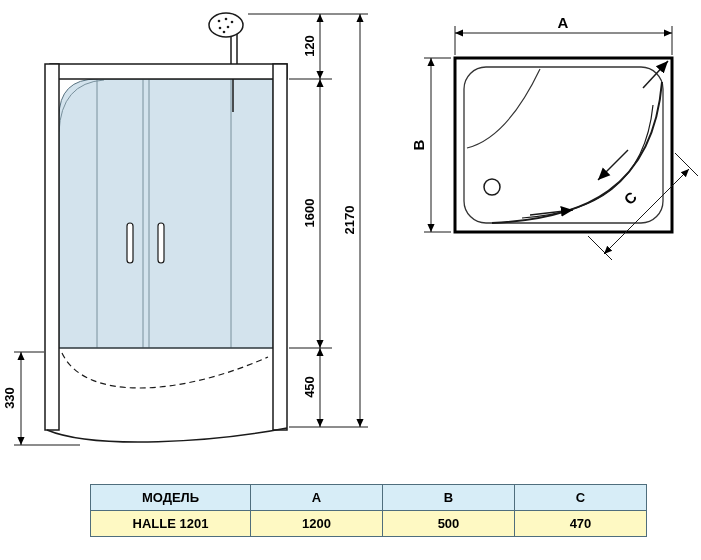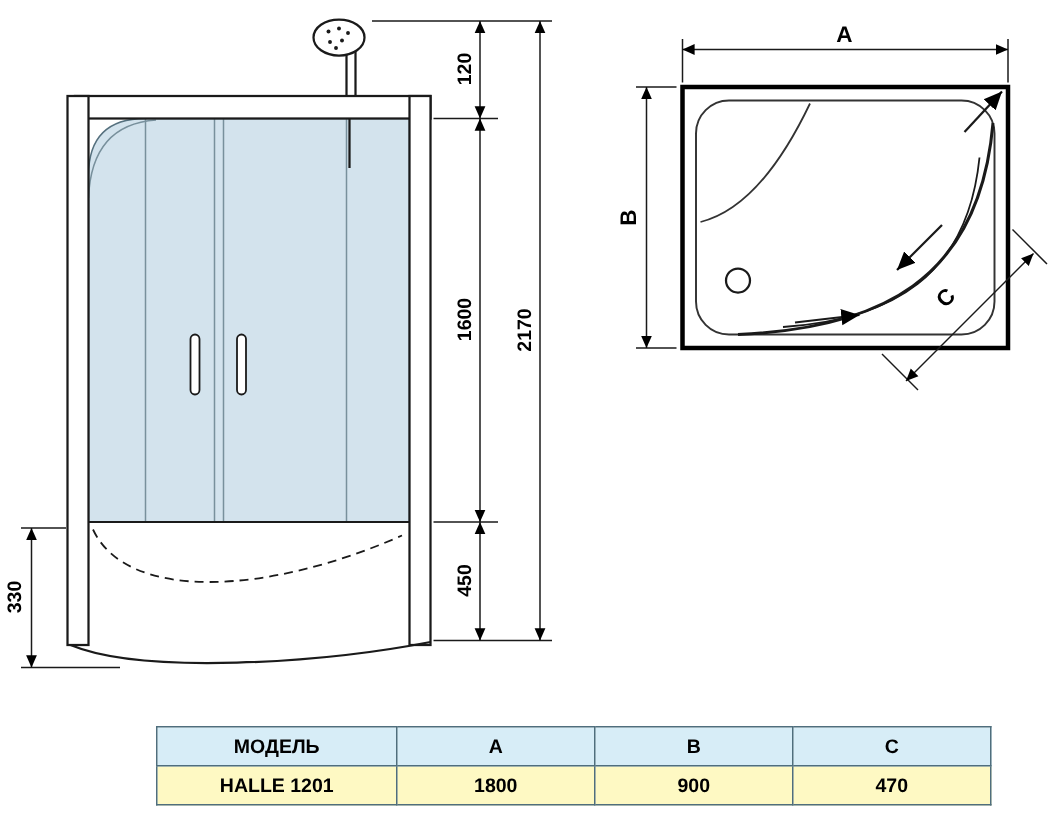--- a/index.html
+++ b/index.html
@@ -14,21 +14,21 @@
   .dim{
     font:bold 13px "Liberation Sans", sans-serif;
     fill:#000000;
   }
   .dimbig{
     font:bold 15px "Liberation Sans", sans-serif;
     fill:#000000;
   }
   .spec{
     position:absolute;
-    left:104px;top:484px;
+    left:90px;top:484px;
     width:556px;
     border-collapse:collapse;
     table-layout:fixed;
   }
   .spec th,.spec td{
     border:1px solid #4f6e7d;
     text-align:center;
     vertical-align:middle;
     height:25px;
     padding:0;
@@ -161,20 +161,20 @@
   </colgroup>
   <tbody>
     <tr>
       <th>МОДЕЛЬ</th>
       <th>A</th>
       <th>B</th>
       <th>C</th>
     </tr>
     <tr>
       <td>HALLE 1201</td>
-      <td>1800</td>
-      <td>900</td>
+      <td>1200</td>
+      <td>500</td>
       <td>470</td>
     </tr>
   </tbody>
 </table>
 
 </div>
 
 </body></html>

